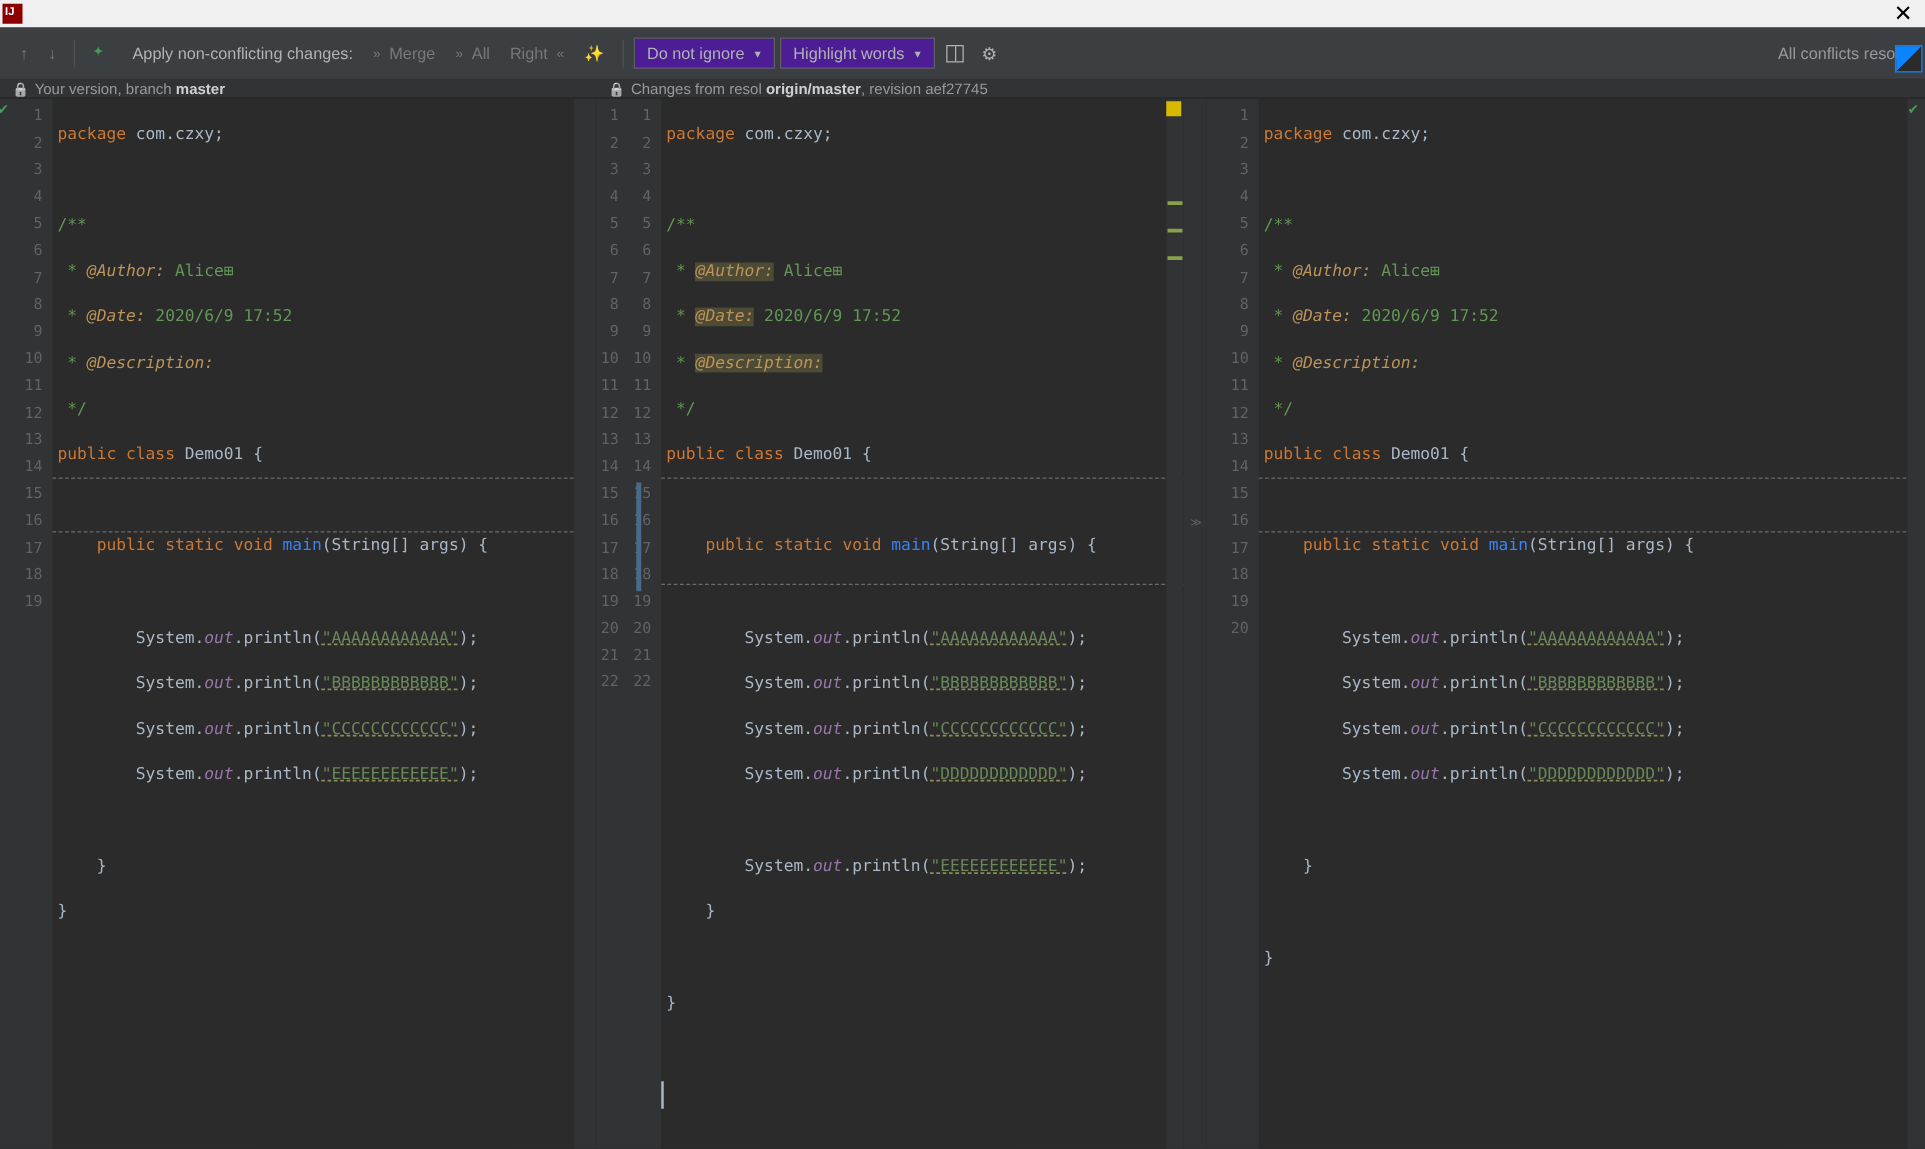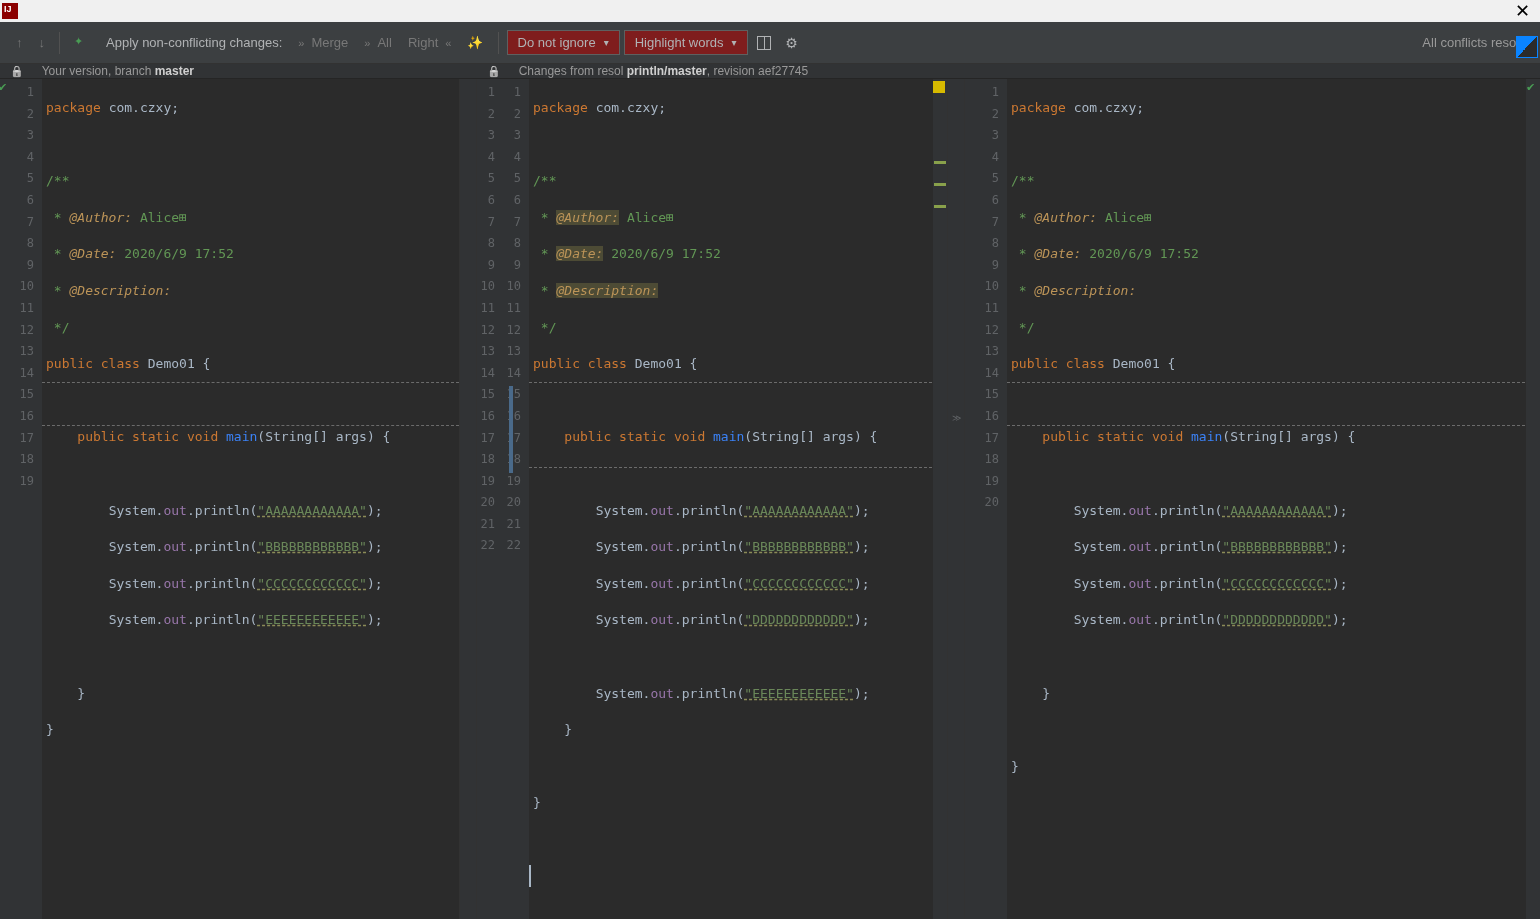--- a/index.html
+++ b/index.html
@@ -55,21 +55,21 @@
   width:16px; height:16px;
   position:relative;
 }
 .magic-icon::before{
   content:"✦"; color:#499c54; position:absolute; font-size:11px;
 }
 .dbl-chevron-r::before, .dbl-chevron-l::after { color:#787878; font-size:11px; }
 .dbl-chevron-r::before { content:"»"; margin-right:3px;}
 .dbl-chevron-l::after { content:"«"; margin-left:3px;}
 .dropdown {
-  background: #7f1d1d;
+  background: #4c1d95;
   border: 1px solid #5e6060;
   padding: 4px 10px;
   color: #b0b2b4;
   display: flex; align-items: center; gap:8px;
   cursor:pointer;
 }
 .dropdown::after { content:"▾"; color:#b0b2b4; font-size:10px; }
 .tb-icon-box {
   width: 24px; height: 24px;
   display:flex; align-items:center; justify-content:center;
@@ -91,21 +91,21 @@
 
 .pane-headers {
   height: 24px;
   background: #313335;
   border-bottom: 1px solid #252525;
   display: flex;
 }
 .pane-header {
   display:flex; align-items:center; padding:0 10px;
   color:#999; font-size:12px;
-  gap:18px;
+  gap:4px;
 }
 .pane-header.left { width: 477px; }
 .pane-header.mid { width: 472px; }
 .pane-header.right { flex:1; }
 .lock-icon::after { content:"🔒"; font-size:11px; color:#999; filter:grayscale(1); }
 .bold { color:#cfcfcf; font-weight:600; }
 
 .editors {
   flex:1;
   display:flex;
@@ -147,21 +147,21 @@
 .code-line { height:21.6px; line-height:21.6px; padding-left:4px; position:relative; }
 
 .kw { color:#cc7832; }
 .id { color:#a9b7c6; }
 .cls { color:#a9b7c6; }
 .fn { color:#3b82f6; }
 .str-u { color:#6a8759; text-decoration:underline dashed #8b8b57; }
 .doc { color:#629755; }
 .tag { color:#bc9458; font-style:italic; }
 .tag-hl { color:#bc9458; font-style:italic; background:#4d4b35; }
-.field { color:#9876aa; }
+.field { color:#9876aa; font-style:italic; }
 .sym { color:#a9b7c6; }
 
 .diff-sep {
   position:absolute;
   left:0; right:0;
   border-top:1px dashed #6b6b6b;
   height:1px;
 }
 .gap-marker {
   position:absolute; left:-15px; top:3px;
@@ -232,21 +232,21 @@
 </div>
 <div class="lang-badge"></div>
 
 <div class="pane-headers">
   <div class="pane-header left">
     <span class="lock-icon"></span>
     <span><span>Your version, branch </span><span class="bold">master</span></span>
   </div>
   <div class="pane-header right">
     <span class="lock-icon"></span>
-    <span><span>Changes from resol </span><span class="bold">println/master</span><span>, revision aef27745</span></span>
+    <span><span>Changes from resol </span><span class="bold">origin/master</span><span>, revision aef27745</span></span>
   </div>
 </div>
 
 <div class="editors">
 
   <div class="pane left">
     <span class="ov-check" style="left:-2px;">✔</span>
     <div class="gutter" id="gut-left">
         <div class="gutter-line">1</div>
         <div class="gutter-line">2</div>

